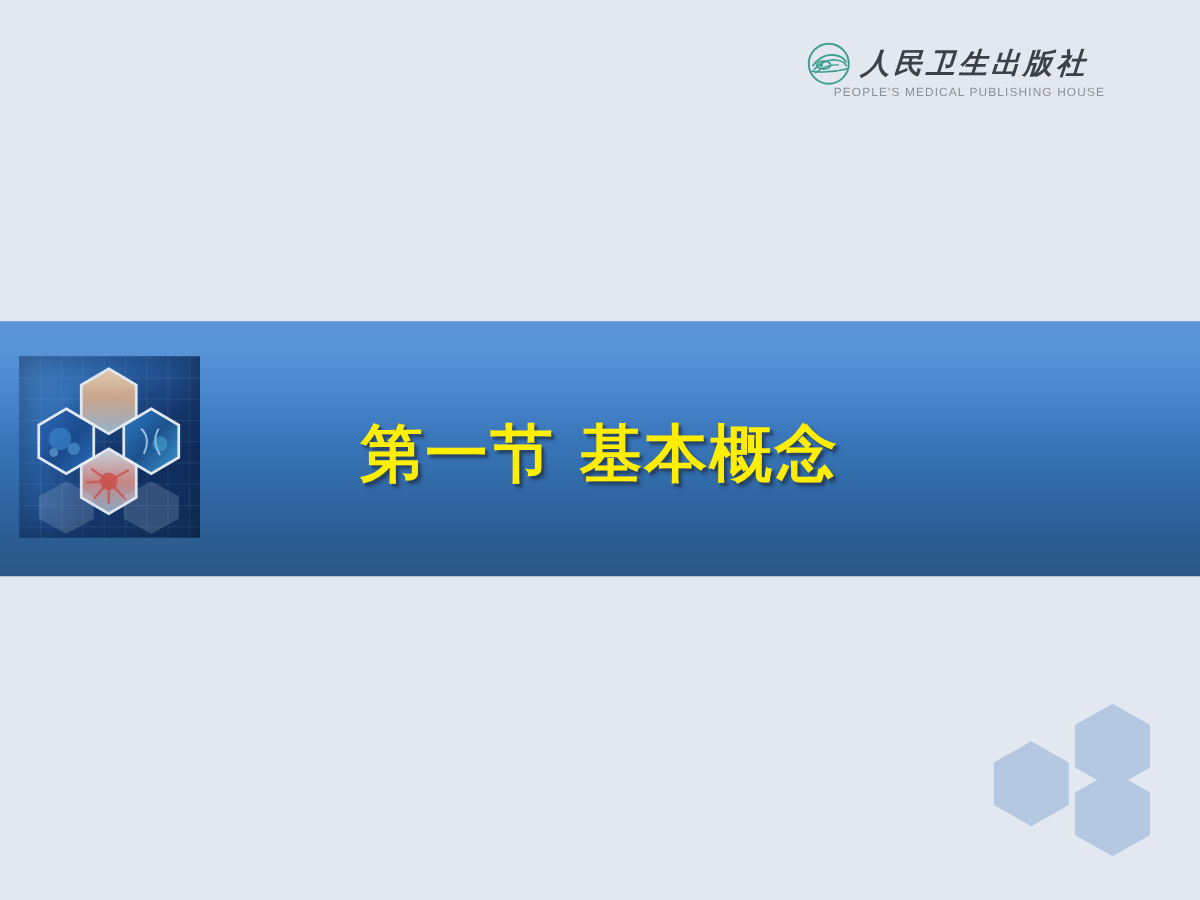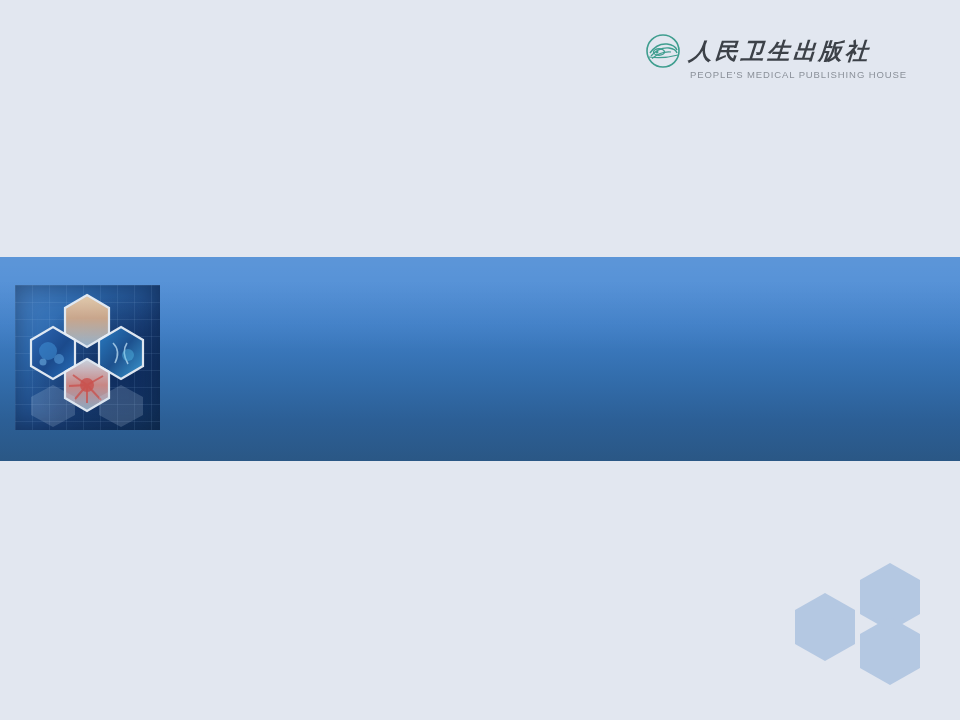--- a/index.html
+++ b/index.html
@@ -44,21 +44,21 @@
     font-size: 23px;
     font-weight: 700;
     color: #3c4148;
     letter-spacing: 3px;
     line-height: 30px;
     font-style: italic;
     transform: skewX(-4deg);
     white-space: nowrap;
   }
   #logo-en {
-    margin-left: 45px;
+    margin-left: 22px;
     margin-top: 1px;
     font-family: "Liberation Sans", sans-serif;
     font-size: 9.5px;
     letter-spacing: 0.9px;
     color: #8a9099;
     white-space: nowrap;
   }
 
   
   #band {
@@ -199,20 +199,21 @@
       <circle cx="72" cy="100" r="7" fill="#c9524f" opacity="0.85"></circle>
       <path d="M72 100 L58 90 M72 100 L88 91 M72 100 L60 114 M72 100 L86 115 M72 100 L72 118 M72 100 L54 101" stroke="#c9524f" stroke-width="2" opacity="0.8" fill="none"></path>
 
       <g opacity="0.18">
         <polygon points="38,100 60,112 60,130 38,142 16,130 16,112" fill="#cfe2f5"></polygon>
         <polygon points="106,100 128,112 128,130 106,142 84,130 84,112" fill="#cfe2f5"></polygon>
       </g>
     </svg>
   </div>
 
+  <div id="title">第一节  基本概念</div>
 
   <div id="hexes">
     <svg width="140" height="135" viewBox="0 0 140 135" aria-hidden="true">
 
       <polygon points="30,38 60,55 60,89 30,106 0,89 0,55" fill="#b4c8e2"></polygon>
 
       <polygon points="95,8 125,25 125,59 95,76 65,59 65,25" fill="#b4c8e2"></polygon>
 
       <polygon points="95,62 125,79 125,113 95,130 65,113 65,79" fill="#b4c8e2"></polygon>
     </svg>

